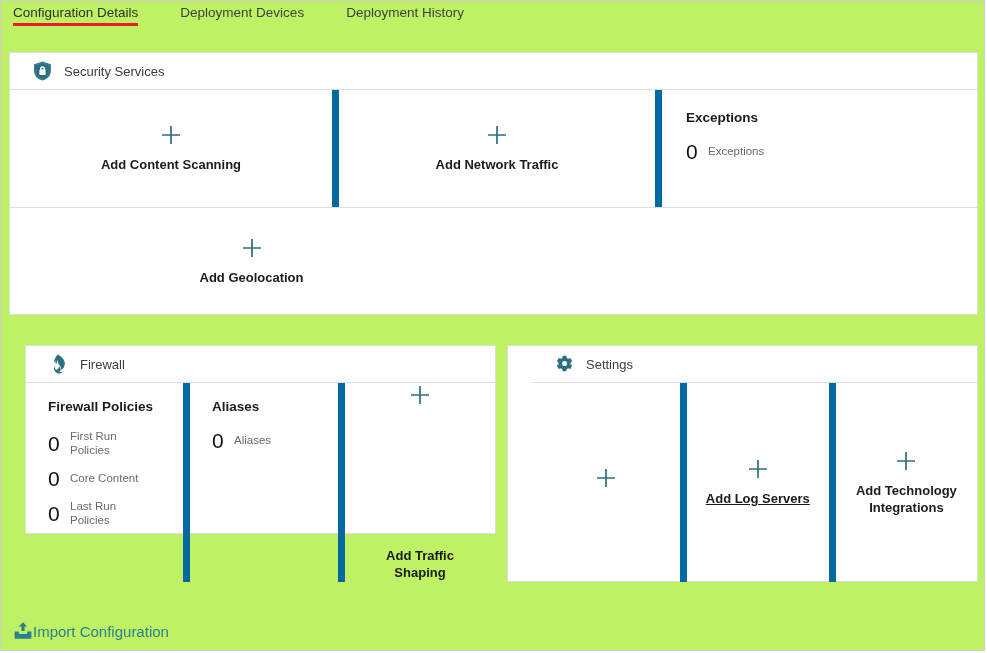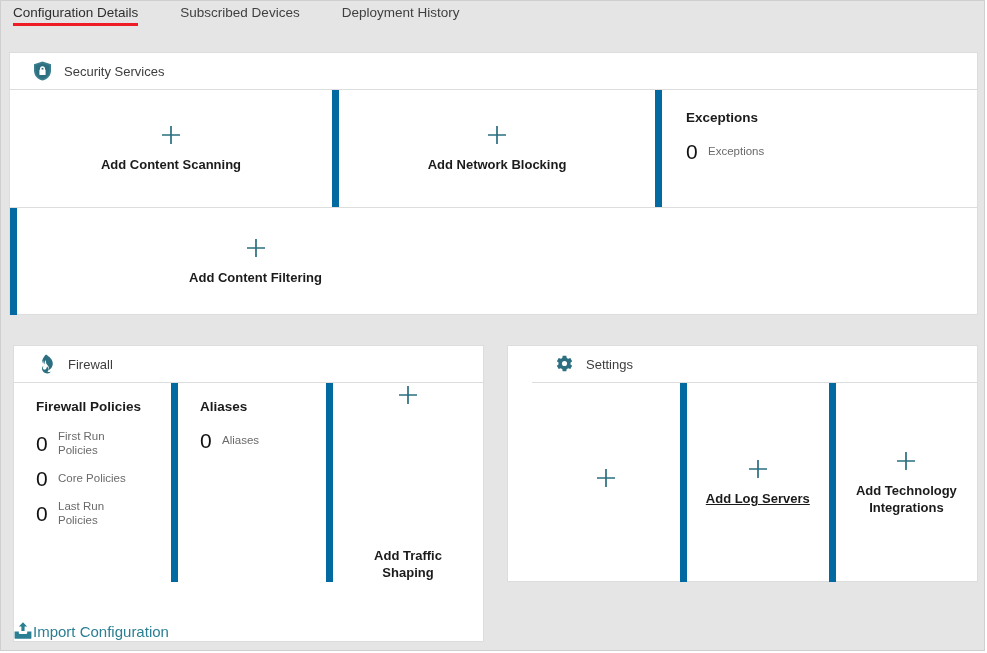--- a/index.html
+++ b/index.html
@@ -13,21 +13,21 @@
     font-family: "Liberation Sans", sans-serif;
     color: #222222;
     overflow: hidden;
   }
   .page {
     position: relative;
     width: 985px;
     height: 651px;
     border: 1px solid #cfcfcf;
     box-sizing: border-box;
-    background: #e5e5e5;
+    background: #bef264;
   }
 
   
   .tabbar {
     position: absolute;
     left: 0; top: 0;
     width: 985px;
     height: 32px;
     box-sizing: border-box;
     padding-left: 12px;
@@ -164,21 +164,21 @@
 </head>
 <body>
 
 <div class="page">
 
   <div class="tabbar">
     <div class="tab active">
       <span>Configuration Details</span>
     </div>
     <div class="tab">
-      <span>Subscribed Devices</span>
+      <span>Deployment Devices</span>
     </div>
     <div class="tab">
       <span>Deployment History</span>
     </div>
   </div>
 
   <div class="panel" style="left:8px; top:51px; width:969px; height:263px;">
 
     <div class="panel-head">
       <span class="pico">
@@ -202,45 +202,45 @@
         </span>
         <span class="tile-label">Add Content Scanning</span>
       </div>
 
       <div class="tile divider-l" style="width:323px; height:117px;">
         <span class="plus">
           <svg class="plus-svg" width="24" height="24" viewBox="0 0 24 24">
             <path d="M12 3 V21 M3 12 H21" stroke="#2b6f80" stroke-width="1.7" fill="none"></path>
           </svg>
         </span>
-        <span class="tile-label">Add Network Blocking</span>
+        <span class="tile-label">Add Network Traffic</span>
       </div>
 
       <div class="divider-l statbox" style="width:322px; height:117px; padding-top:20px; padding-left:24px;">
         <div class="stat-head">Exceptions</div>
         <div class="stat-row">
           <span class="stat-num">0</span>
           <span class="stat-lbl">Exceptions</span>
         </div>
       </div>
     </div>
 
     <div class="panel-body divider-t" style="height:108px;">
-      <div class="tile divider-l" style="width:484px; height:107px;">
-        <span class="plus">
-          <svg class="plus-svg" width="24" height="24" viewBox="0 0 24 24">
-            <path d="M12 3 V21 M3 12 H21" stroke="#2b6f80" stroke-width="1.7" fill="none"></path>
-          </svg>
-        </span>
-        <span class="tile-label">Add Content Filtering</span>
-      </div>
-    </div>
-  </div>
-
-  <div class="panel" style="left:12px; top:344px; width:471px; height:297px;">
+      <div class="tile" style="width:483px; height:107px;">
+        <span class="plus">
+          <svg class="plus-svg" width="24" height="24" viewBox="0 0 24 24">
+            <path d="M12 3 V21 M3 12 H21" stroke="#2b6f80" stroke-width="1.7" fill="none"></path>
+          </svg>
+        </span>
+        <span class="tile-label">Add Geolocation</span>
+      </div>
+    </div>
+  </div>
+
+  <div class="panel" style="left:24px; top:344px; width:471px; height:189px;">
 
     <div class="panel-head">
       <span class="pico">
         <svg width="18" height="20" viewBox="0 0 18 20">
           <path d="M9 0.6 C9 0.6 5.2 4.2 5.2 7.6 C5.2 9.2 6.0 10.1 6.0 10.1 C6.0 10.1 5.0 8.4 6.3 6.2 C6.3 6.2 6.1 9.0 7.6 10.6 C7.6 10.6 7.1 8.0 9 6.1 C9 6.1 8.4 9.3 10.4 11.0 C12.0 12.4 12.2 14.6 11.2 16.3 C14.0 15.1 15.8 12.6 15.8 9.7 C15.8 5.4 12.0 2.6 9 0.6 Z" fill="#2b6f80"></path>
           <path d="M6.4 11.5 C5.0 13.0 4.6 15.0 5.6 16.7 C6.6 18.4 8.4 19.4 10.4 19.4 C12.0 19.4 13.3 18.6 13.9 17.4 C12.9 18.1 11.6 18.3 10.5 17.8 C12.2 16.2 11.6 13.6 9.9 12.2 C9.9 14.1 9.0 15.2 8.1 15.6 C7.0 16.1 6.0 15.2 6.0 14.0 C6.0 13.1 6.2 12.2 6.4 11.5 Z" fill="#2b6f80"></path>
         </svg>
       </span>
       <span class="panel-title">Firewall</span>
     </div>
@@ -248,21 +248,21 @@
     <div class="panel-body" style="height:199px;">
 
       <div class="statbox" style="width:157px; height:199px;">
         <div class="stat-head">Firewall Policies</div>
         <div class="stat-row">
           <span class="stat-num">0</span>
           <span class="stat-lbl">First Run Policies</span>
         </div>
         <div class="stat-row">
           <span class="stat-num">0</span>
-          <span class="stat-lbl">Core Policies</span>
+          <span class="stat-lbl">Core Content</span>
         </div>
         <div class="stat-row">
           <span class="stat-num">0</span>
           <span class="stat-lbl">Last Run Policies</span>
         </div>
       </div>
 
       <div class="statbox divider-l" style="width:155px; height:199px;">
         <div class="stat-head">Aliases</div>
         <div class="stat-row">

